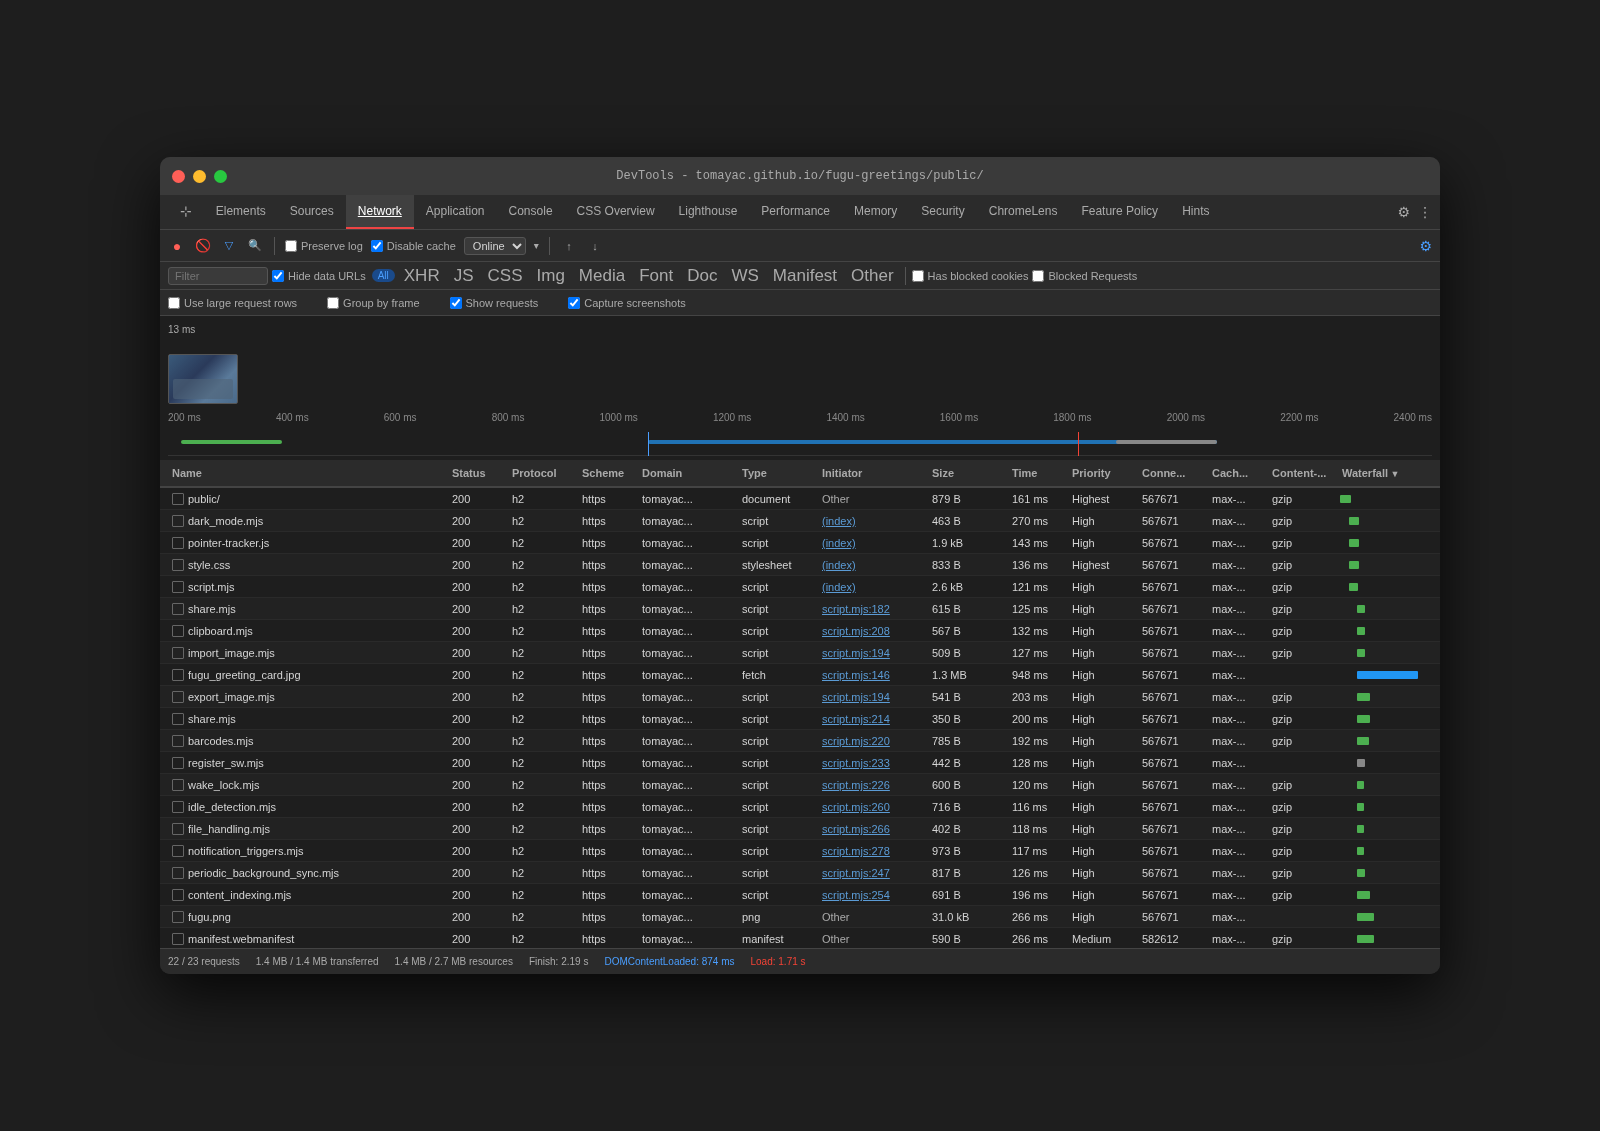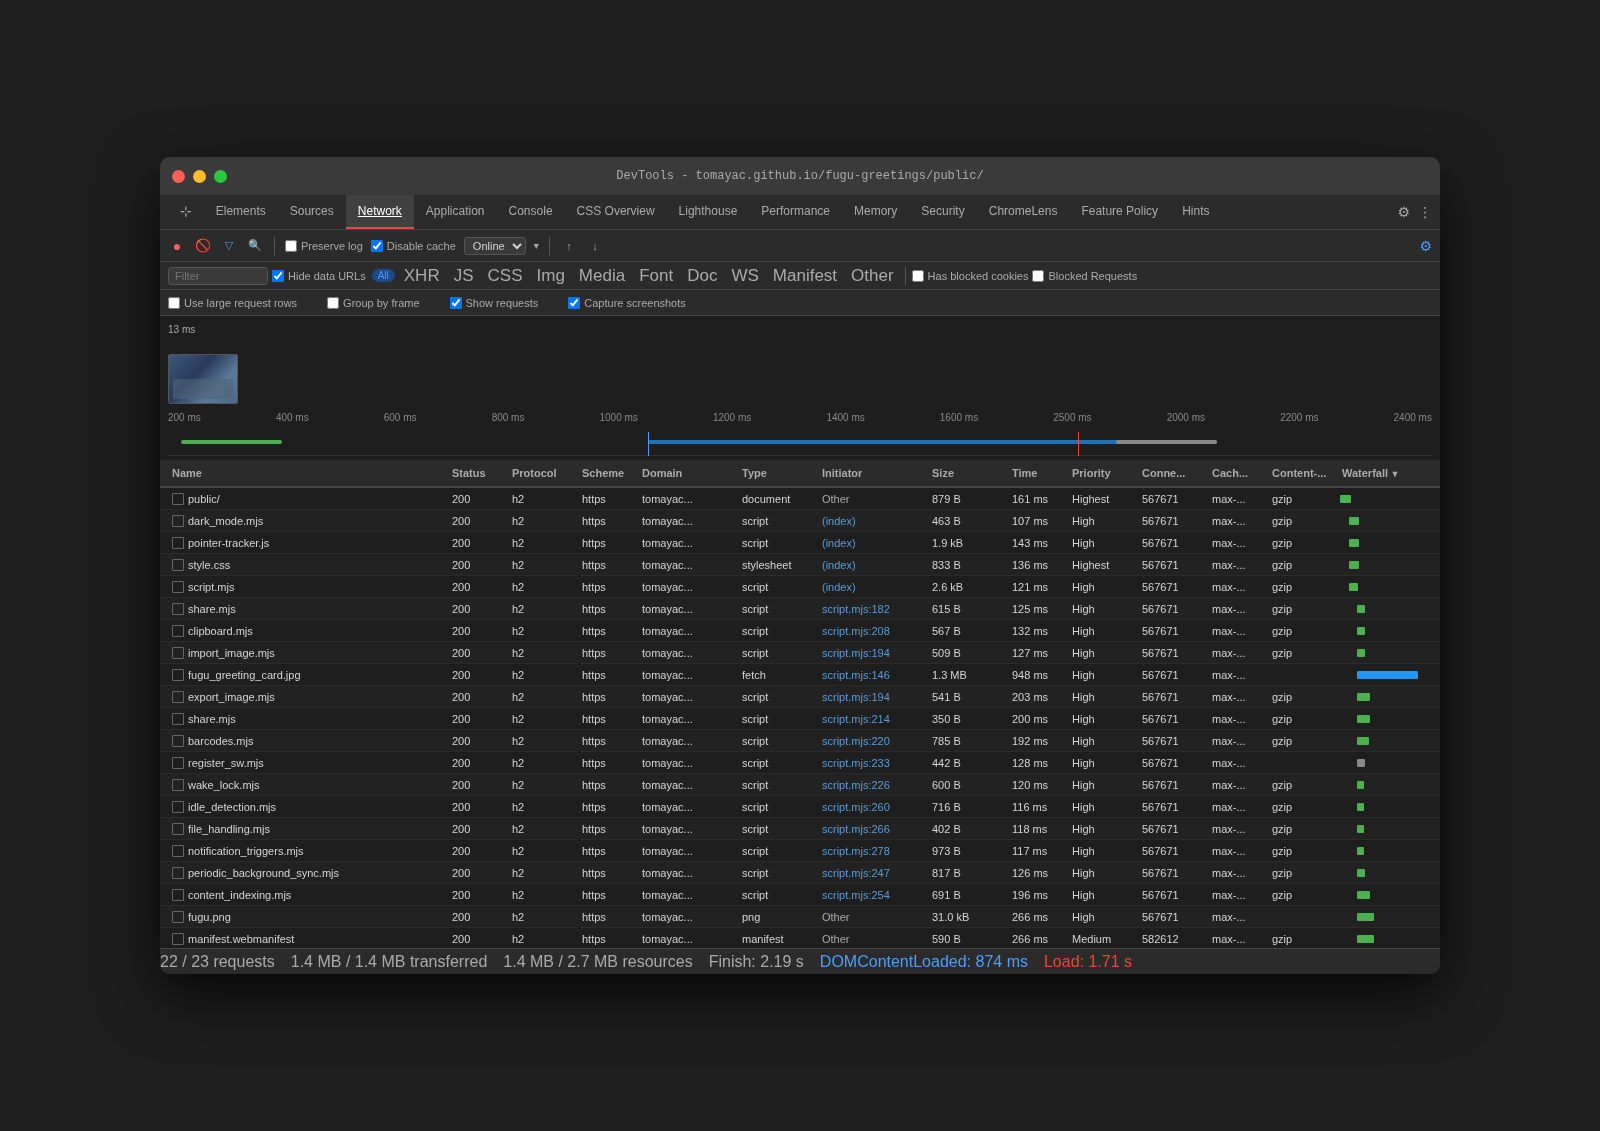--- a/index.html
+++ b/index.html
@@ -243,41 +243,42 @@
       gap: 4px;
     }
     .file-icon {
       width: 12px; height: 12px;
       border: 1px solid #666;
       border-radius: 1px;
       flex-shrink: 0;
     }
     .initiator-link {
       color: #5b9bd5;
+      text-decoration: underline;
     }
     .status-200 { color: #d4d4d4; }
     .waterfall-cell {
       position: relative;
       height: 22px;
       display: flex;
       align-items: center;
     }
     .wf-bar {
       position: absolute;
       height: 8px;
       border-radius: 1px;
     }
     .status-bar {
       background: #2b2b2b;
       border-top: 1px solid #444;
-      padding: 4px 0;
+      padding: 4px 8px;
       display: flex;
       align-items: center;
       gap: 16px;
-      font-size: 16px;
+      font-size: 10px;
       color: #aaa;
       height: 26px;
     }
     .status-blue { color: #4a9eff; }
     .status-red { color: #f44336; }
   </style>
 </head>
 <body>
 
 <div class="window">
@@ -423,21 +424,21 @@
     <div style="margin-top:8px; position:relative; height:20px; background:#1e1e1e;">
       <div class="ruler-ticks">
         <span>200 ms</span>
         <span>400 ms</span>
         <span>600 ms</span>
         <span>800 ms</span>
         <span>1000 ms</span>
         <span>1200 ms</span>
         <span>1400 ms</span>
         <span>1600 ms</span>
-        <span>2500 ms</span>
+        <span>1800 ms</span>
         <span>2000 ms</span>
         <span>2200 ms</span>
         <span>2400 ms</span>
       </div>
     </div>
 
     <div style="position:relative; height:24px; background:#1e1e1e; border-bottom:1px solid #333;">
 
       <div style="position:absolute; left:1%; top:8px; width:8%; height:4px; background:#4caf50; border-radius:2px;"></div>
 
@@ -495,21 +496,21 @@
         <div class="file-icon"></div>
         <span>dark_mode.mjs</span>
       </div>
       <div class="td-cell status-200">200</div>
       <div class="td-cell">h2</div>
       <div class="td-cell">https</div>
       <div class="td-cell">tomayac...</div>
       <div class="td-cell">script</div>
       <div class="td-cell"><span class="initiator-link">(index)</span></div>
       <div class="td-cell">463 B</div>
-      <div class="td-cell">107 ms</div>
+      <div class="td-cell">270 ms</div>
       <div class="td-cell">High</div>
       <div class="td-cell">567671</div>
       <div class="td-cell">max-...</div>
       <div class="td-cell">gzip</div>
       <div class="waterfall-cell">
         <div class="wf-bar" style="left:12%; width:10%; background:#4caf50;"></div>
       </div>
     </div>
       <div class="table-row">
       <div class="td-cell td-name">

